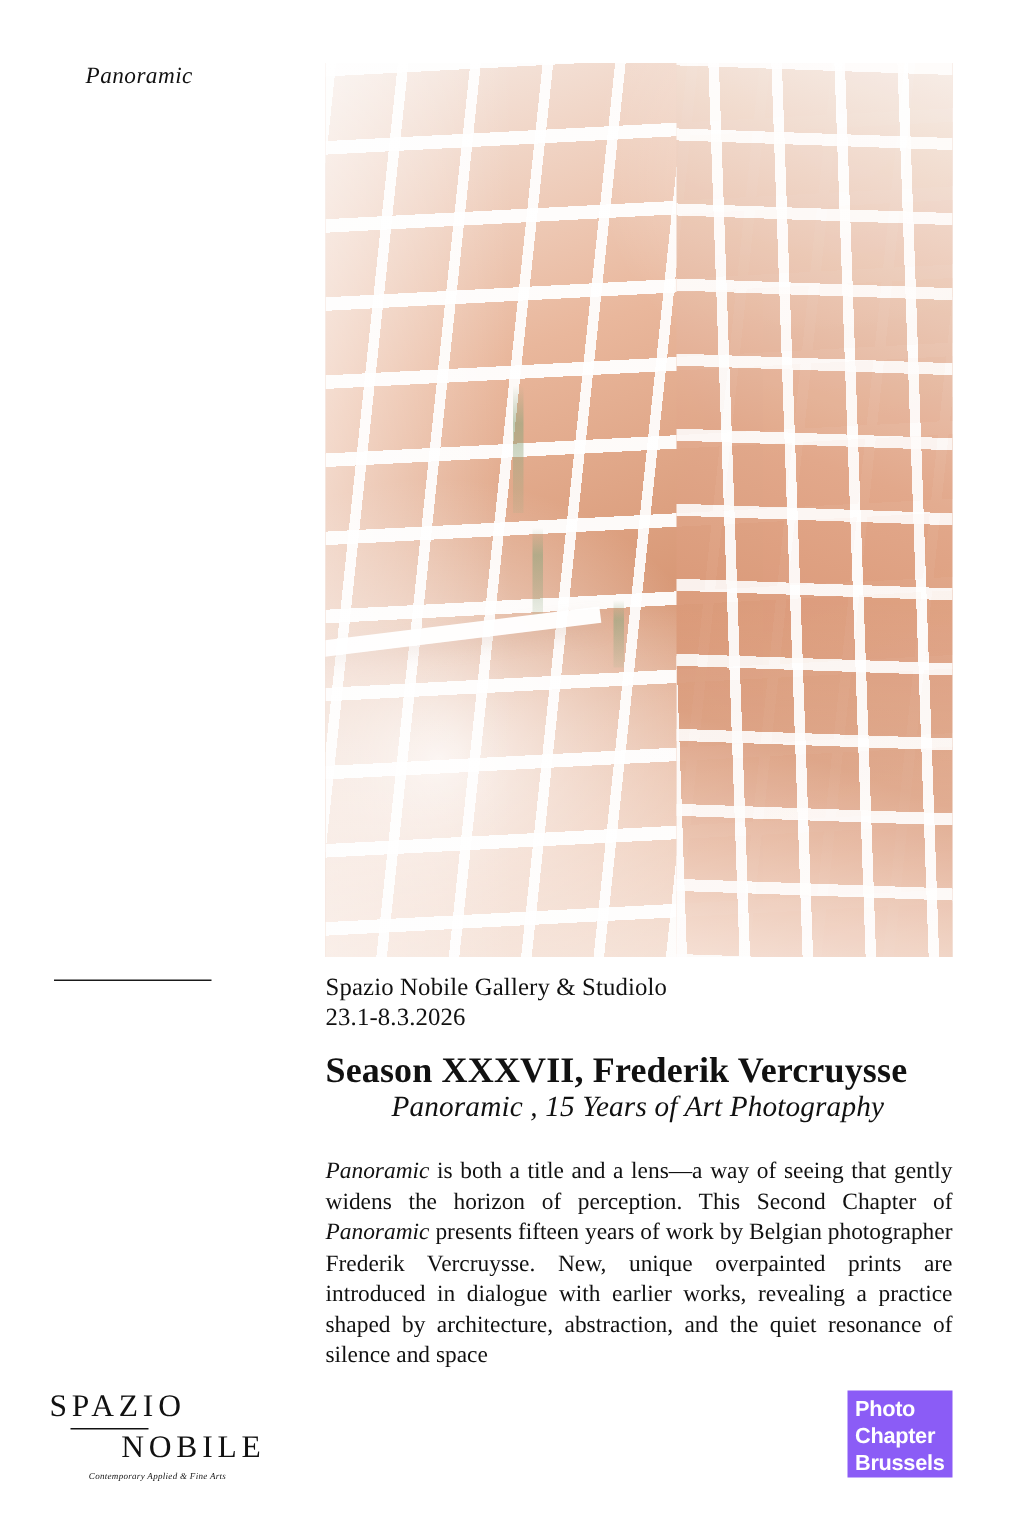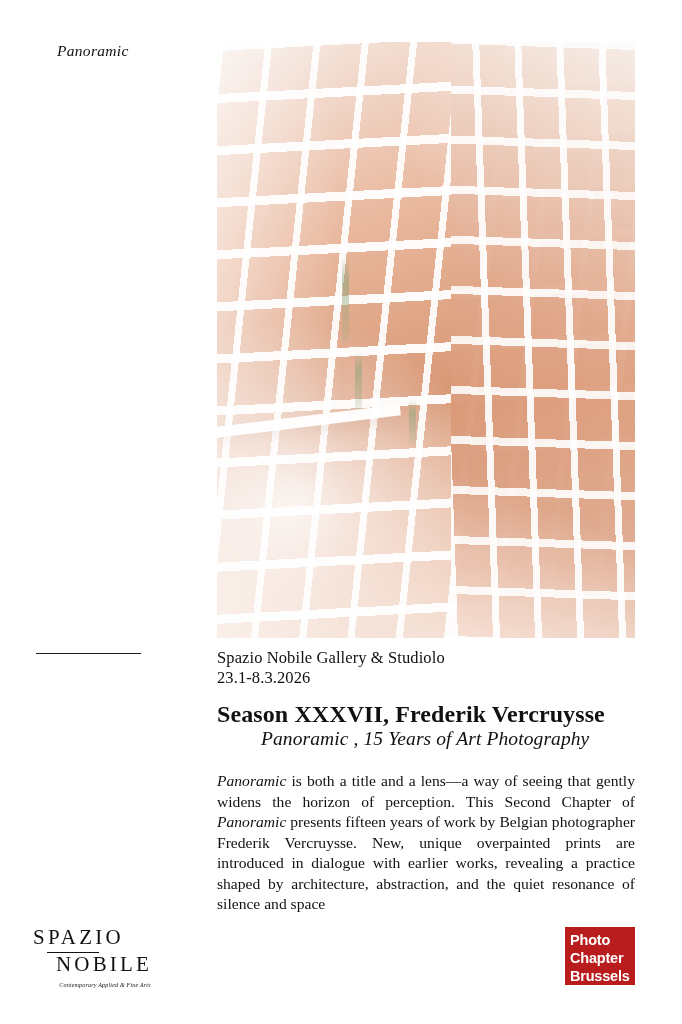--- a/index.html
+++ b/index.html
@@ -187,20 +187,21 @@
   }
   .logo-spazio {
     font-size: 21px;
     letter-spacing: 3.2px;
     text-align: left;
     padding-left: 2px;
   }
   .logo-nobile {
     font-size: 21px;
     letter-spacing: 3.2px;
+    text-align: right;
     margin-top: -3px;
     padding-right: 2px;
   }
   .logo-rule {
     width: 52px;
     height: 1px;
     background: #111;
     margin: 2px 0 2px 16px;
   }
   .logo-tag {
@@ -211,21 +212,21 @@
     text-align: center;
   }
 
   
   .pbf {
     position: absolute;
     left: 565px;
     top: 927px;
     width: 70px;
     height: 58px;
-    background: #b91c1c;
+    background: #8b5cf6;
     color: #ffffff;
     font-family: "Liberation Sans", sans-serif;
     font-weight: bold;
     font-size: 14.5px;
     line-height: 18px;
     padding: 4px 0 0 5px;
     box-sizing: border-box;
     letter-spacing: -0.2px;
   }
 </style>

